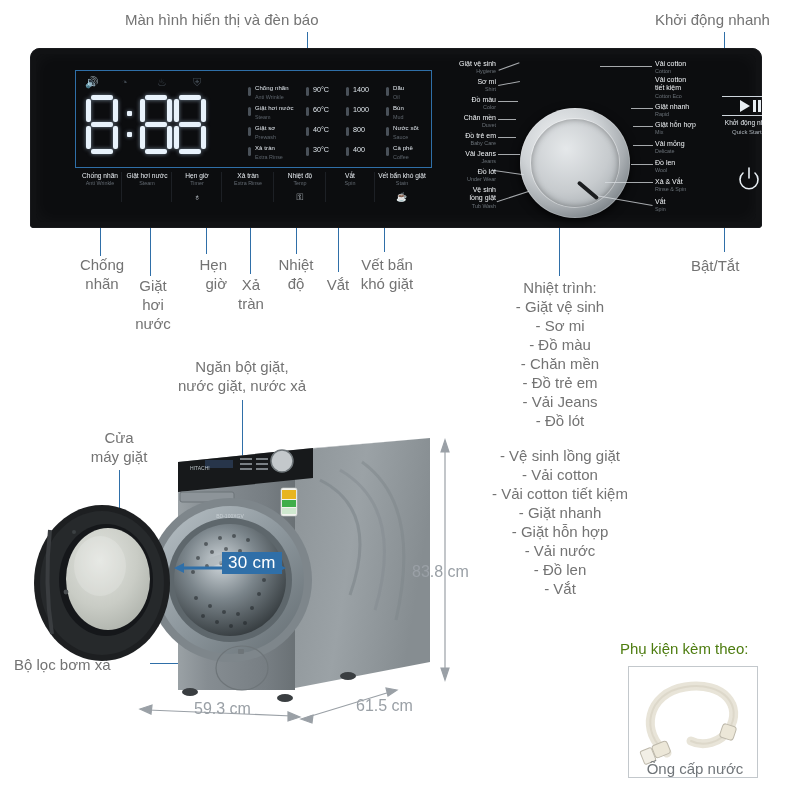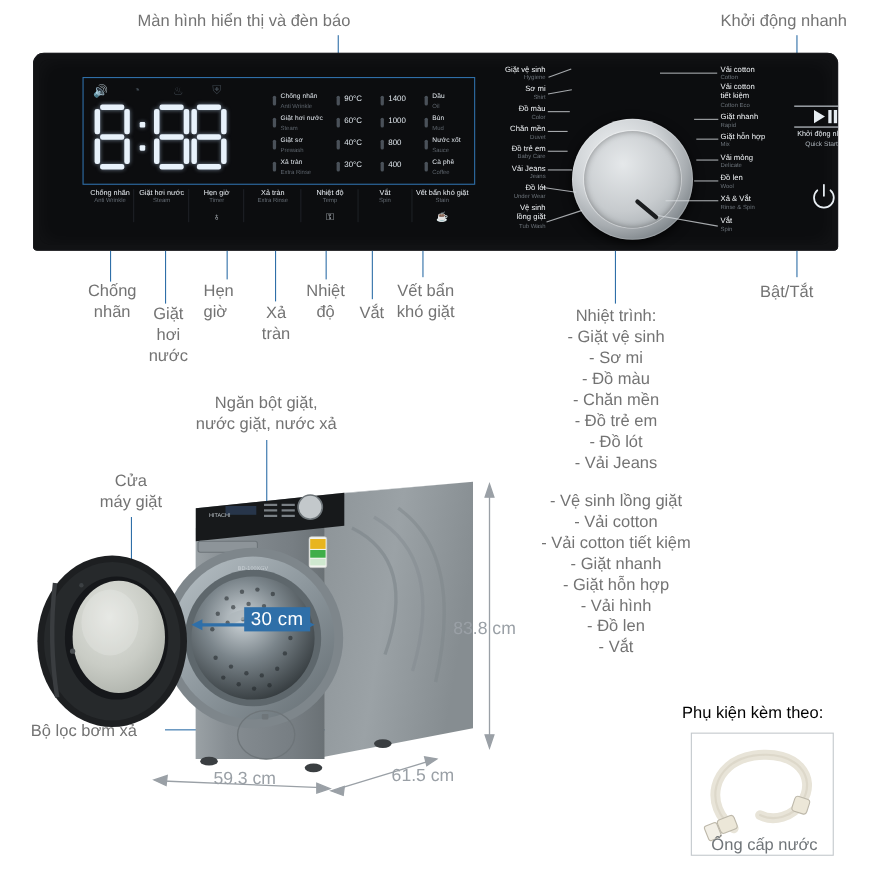--- a/index.html
+++ b/index.html
@@ -125,21 +125,21 @@
   .qs-en { color:#aab1b8; font-size:6px; line-height:8px; }
   .power-btn { position:absolute; left:44px; top:108px; width:30px; height:30px; }
   .power-btn svg { display:block; }
 
   
   #washer { position:absolute; left:30px; top:420px; width:440px; height:320px; }
   .dimtxt { position:absolute; color:#9aa0a6; font-size:16px; }
 
   
   #acc { position:absolute; left:620px; top:640px; width:150px; height:145px; }
-  #acc .acc-title { position:absolute; left:0; top:0; font-size:15px; color:#000000; white-space:nowrap; }
+  #acc .acc-title { position:absolute; left:0; top:0; font-size:15px; color:#4d7c0f; white-space:nowrap; }
   #acc .acc-box { position:absolute; left:8px; top:26px; width:130px; height:112px; border:1px solid #c3c8cc; background:#fff; }
   #acc .acc-cap { position:absolute; left:0; right:0; bottom:8px; text-align:center; font-size:15px; color:#707579; }
 
   
   .badge30 {
     position:absolute; background:#2f6fa8; color:#fff; font-size:17px;
     padding:1px 6px; letter-spacing:.3px;
   }
 </style>
 </head>
@@ -477,62 +477,62 @@
   <div class="lead v" style="left:206px; top:228px; height:26px;"></div>
   <div class="lead v" style="left:250px; top:228px; height:46px;"></div>
   <div class="lead v" style="left:296px; top:228px; height:26px;"></div>
   <div class="lead v" style="left:338px; top:228px; height:44px;"></div>
   <div class="lead v" style="left:384px; top:228px; height:24px;"></div>
 
   <div class="anno" style="left:77px; top:255px; text-align:center; width:50px;">Chống
 nhãn</div>
   <div class="anno" style="left:127px; top:276px; text-align:center; width:52px;">Giặt
 hơi nước</div>
-  <div class="anno" style="left:185px; top:255px; text-align:left; width:42px;">Hẹn
+  <div class="anno" style="left:185px; top:255px; text-align:right; width:42px;">Hẹn
 giờ</div>
   <div class="anno" style="left:230px; top:275px; text-align:center; width:42px;">Xả
 tràn</div>
   <div class="anno" style="left:274px; top:255px; text-align:center; width:44px;">Nhiệt
 độ</div>
   <div class="anno" style="left:318px; top:275px; text-align:center; width:40px;">Vắt</div>
   <div class="anno" style="left:356px; top:255px; text-align:center; width:62px;">Vết bẩn
 khó giặt</div>
 
   <div class="lead v" style="left:724px; top:228px; height:24px;"></div>
   <div class="anno" style="left:691px; top:256px;">Bật/Tắt</div>
 
   <div class="lead v" style="left:559px; top:228px; height:48px;"></div>
   <div id="proglist" style="position:absolute; left:440px; top:278px; width:240px; text-align:center;">
     <div class="anno" style="position:relative; left:0; top:0; width:100%;">Nhiệt trình:</div>
     <div class="anno" style="position:relative; left:0; top:0; width:100%;">- Giặt vệ sinh</div>
     <div class="anno" style="position:relative;">- Sơ mi</div>
     <div class="anno" style="position:relative;">- Đồ màu</div>
     <div class="anno" style="position:relative;">- Chăn mền</div>
     <div class="anno" style="position:relative;">- Đồ trẻ em</div>
+    <div class="anno" style="position:relative;">- Vải Jeans</div>
     <div class="anno" style="position:relative;">- Đồ lót</div>
-    <div class="anno" style="position:relative;">- Vải Jeans</div>
     <div class="anno" style="position:relative;margin-top:16px;">- Vệ sinh lồng giặt</div>
     <div class="anno" style="position:relative;">- Vải cotton</div>
     <div class="anno" style="position:relative;">- Vải cotton tiết kiệm</div>
     <div class="anno" style="position:relative;">- Giặt nhanh</div>
     <div class="anno" style="position:relative;">- Giặt hỗn hợp</div>
-    <div class="anno" style="position:relative;">- Vải hình</div>
+    <div class="anno" style="position:relative;">- Vải nước</div>
     <div class="anno" style="position:relative;">- Đồ len</div>
     <div class="anno" style="position:relative;">- Vắt</div>
   </div>
 
   <div class="anno" style="left:152px; top:357px; text-align:center; width:180px;">Ngăn bột giặt,
 nước giặt, nước xả</div>
   <div class="lead v" style="left:242px; top:400px; height:60px;"></div>
 
   <div class="anno" style="left:80px; top:428px; text-align:center; width:78px;">Cửa
 máy giặt</div>
   <div class="lead v" style="left:119px; top:470px; height:52px;"></div>
 
-  <div class="anno" style="left:14px; top:655px;margin-left:14px;">Bộ lọc bơm xả</div>
+  <div class="anno" style="left:14px; top:655px;">Bộ lọc bơm xả</div>
   <div class="lead h" style="left:150px; top:663px; width:155px;"></div>
 
   <svg id="washer" viewBox="0 0 440 320">
     <defs>
       <linearGradient id="bodyFront" x1="0" y1="0" x2="1" y2="0">
         <stop offset="0" stop-color="#9aa1a5"></stop>
         <stop offset="0.25" stop-color="#868d92"></stop>
         <stop offset="0.75" stop-color="#777e83"></stop>
         <stop offset="1" stop-color="#6a7175"></stop>
       </linearGradient>

